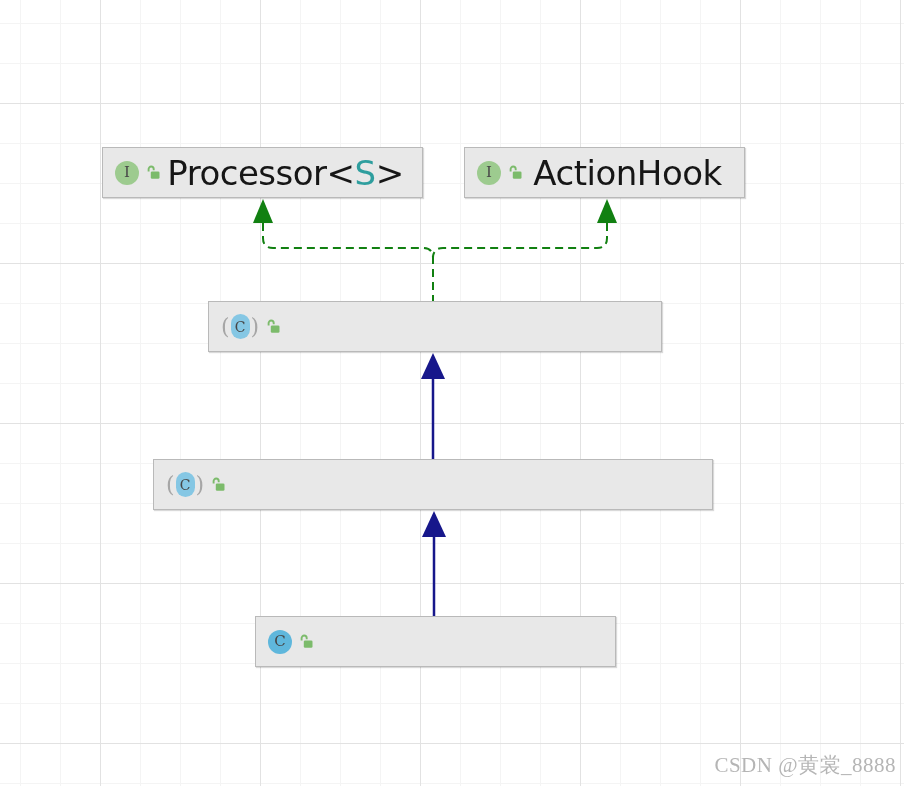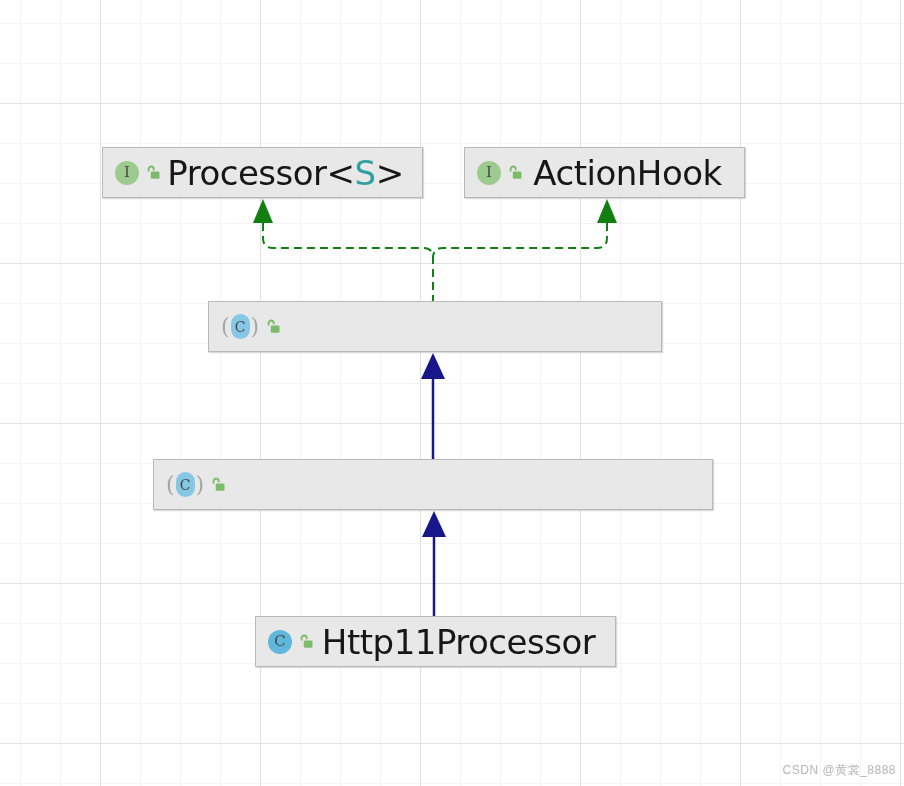--- a/index.html
+++ b/index.html
@@ -48,22 +48,22 @@
   }
   .abstract-wrap .badge-abstract {
     background:#85C7E4; width:19px; height:25px; border-radius:10px;
     display:flex; align-items:center; justify-content:center;
     font-family:"DejaVu Serif", serif; font-size:14px; color:#474747; margin:0 1px;
   }
   .lock { margin-left:7px; flex:0 0 auto; }
 
   .watermark {
     position:absolute; right:8px; bottom:7px;
-    font-size:12px; color:#b5b5b5; letter-spacing:0.5px;
-    font-family:Liberation Sans, sans-serif;
+    font-size:21px; color:#b5b5b5; letter-spacing:0.5px;
+    font-family:Liberation Serif, serif;
   }
 
   
   #node-0 { left:102px; top:147px; width:321px; }
   #node-1 { left:464px; top:147px; width:281px; }
   #node-2 { left:208px; top:301px; width:454px; }
   #node-3 { left:153px; top:459px; width:560px; }
   #node-4 { left:255px; top:616px; width:361px; }
 </style>
 </head>
@@ -137,17 +137,16 @@
       <rect x="4.8" y="6.4" width="8.7" height="7.4" rx="1.3" fill="#7CBB6B"></rect>
     </svg>
   </div>
 
   <div class="node" id="node-4">
     <span class="badge badge-class">C</span>
     <svg class="lock" width="15" height="15" viewBox="0 0 15 15">
       <path d="M2.6 6.4 L2.6 4.1 A2.55 2.55 0 0 1 7.7 4.1 L7.7 5.3" fill="none" stroke="#7CBB6B" stroke-width="1.9"></path>
       <rect x="4.8" y="6.4" width="8.7" height="7.4" rx="1.3" fill="#7CBB6B"></rect>
     </svg>
-    <span class="node-label"><span>Http11Processor</span></span>
   </div>
 
   <div class="watermark">CSDN @黄裳_8888</div>
 </div>
 
 </body></html>

